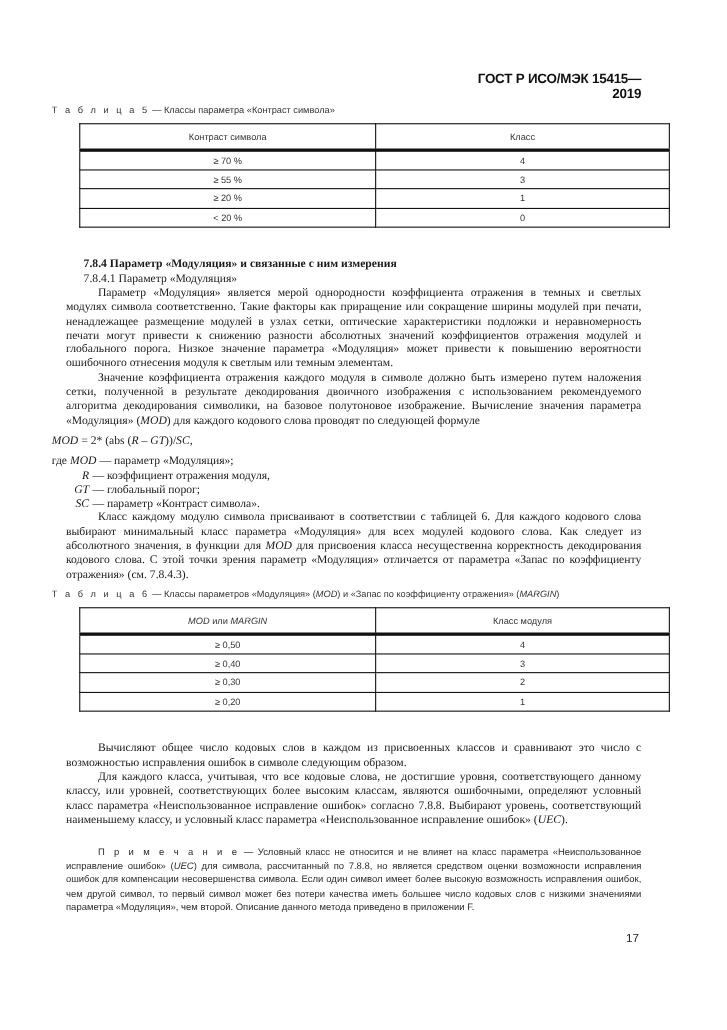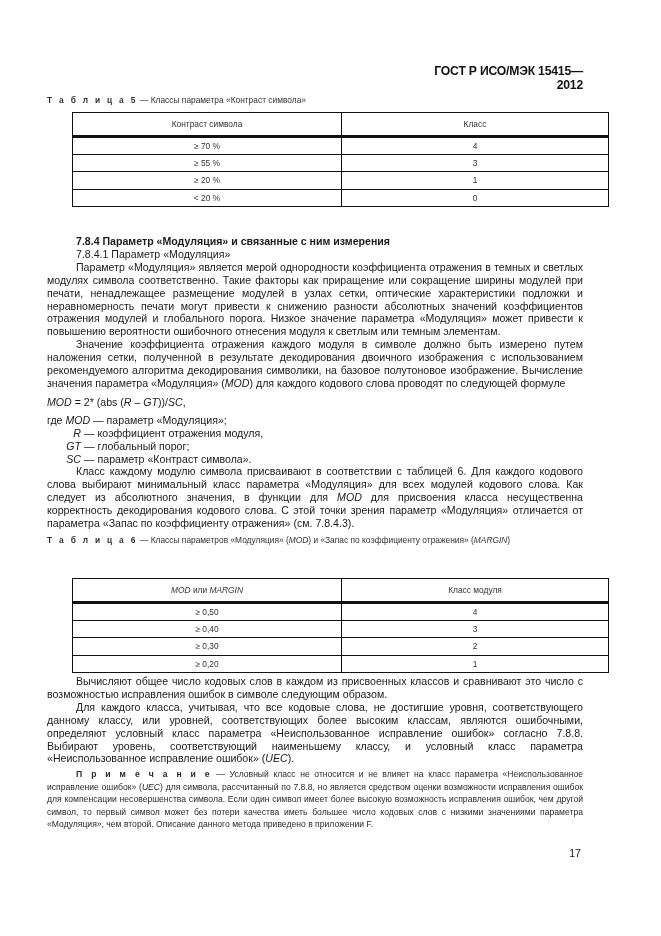--- a/index.html
+++ b/index.html
@@ -2,46 +2,46 @@
 <html><head>
 <meta charset="utf-8">
 <style>
   html, body { margin: 0; padding: 0; background: #ffffff; }
   body { width: 661px; height: 936px; position: relative; overflow: hidden;
          font-family: "Liberation Sans", sans-serif; color: #1a1a1a; }
   .abs { position: absolute; }
   .doc-header { left: 419px; top: 64px; width: 164px; text-align: right;
                 font-weight: bold; font-size: 12.2px; letter-spacing: -0.2px; color: #111; }
   .caption { left: 47px; font-size: 8.4px; color: #333; white-space: nowrap; }
-  .spaced { letter-spacing: 2.3px; font-weight: bold; }
+  .spaced { letter-spacing: 2.3px; }
   table.grid { position: absolute; left: 47px; width: 537px; border-collapse: collapse;
                font-size: 8.4px; color: #333; margin-left: 25px; }
   table.grid td, table.grid th { border: 1.2px solid #111; text-align: center; padding: 0;
                font-weight: normal; }
   table.grid th { height: 22px; }
   table.grid thead tr { border-bottom: 3px solid #111; }
   table.grid td { height: 16.2px; }
   table.grid .c1 { width: 268px; }
-  .text { left: 47px; width: 536px; font-size: 10.6px; line-height: 12.9px; color: #1a1a1a; }
+  .text { left: 47px; width: 536px; font-size: 10.6px; line-height: 12.9px; color: #1a1a1a; font-family: Liberation Serif, serif; }
   .p { margin: 0; text-align: justify; text-align-last: left; }
-  .ind { text-indent: 29px; }
+  .ind { text-indent: 29px; margin-left: 13px; }
   .ind-only { padding-left: 29px; }
   .h-bold { font-weight: bold; padding-left: 29px; }
   .formula { text-align: left; margin: 6px 0 5px 0; }
   .defs { margin: 0; }
   .def-row { display: flex; }
   .def-sym { width: 34px; text-align: right; font-style: italic; padding-right: 3px; }
   i { font-style: italic; }
   .note { left: 47px; width: 536px; font-size: 8.6px; line-height: 12.6px; color: #2a2a2a; }
   .page-num { left: 560px; top: 847px; width: 21px; text-align: right; font-size: 10.6px; color: #222; }
 </style>
 </head>
 <body>
 
-<div class="abs doc-header">ГОСТ Р ИСО/МЭК 15415—2012</div>
+<div class="abs doc-header">ГОСТ Р ИСО/МЭК 15415—2019</div>
 
 <div class="abs caption" style="top:95px;">
   <span class="spaced">Т а б л и ц а  5</span><span> — Классы параметра «Контраст символа»</span>
 </div>
 
 <table class="grid" style="top:112px;">
   <thead>
     <tr>
       <th class="c1">Контраст символа</th>
       <th>Класс</th>
@@ -88,21 +88,21 @@
         <span> — параметр «Контраст символа».</span>
       </div>
   </div>
   <p class="p ind"><span>Класс каждому модулю символа присваивают в соответствии с таблицей 6. Для каждого кодового слова выбирают минимальный класс параметра «Модуляция» для всех модулей кодового слова. Как следует из абсолютного значения, в функции для </span><i>MOD</i><span> для присвоения класса несущественна корректность декодирования кодового слова. С этой точки зрения параметр «Модуляция» отличается от параметра «Запас по коэффициенту отражения» (см. 7.8.4.3).</span></p>
 </div>
 
 <div class="abs caption" style="top:535px;">
   <span class="spaced">Т а б л и ц а  6</span><span> — Классы параметров «Модуляция» (</span><i>MOD</i><span>) и «Запас по коэффициенту отражения» (</span><i>MARGIN</i><span>)</span>
 </div>
 
-<table class="grid" style="top:578px;">
+<table class="grid" style="top:552px;">
   <thead>
     <tr>
       <th class="c1"><i>MOD</i><span> или </span><i>MARGIN</i></th>
       <th>Класс модуля</th>
     </tr>
   </thead>
   <tbody>
     <tr>
       <td>≥ 0,50</td>
       <td>4</td>

